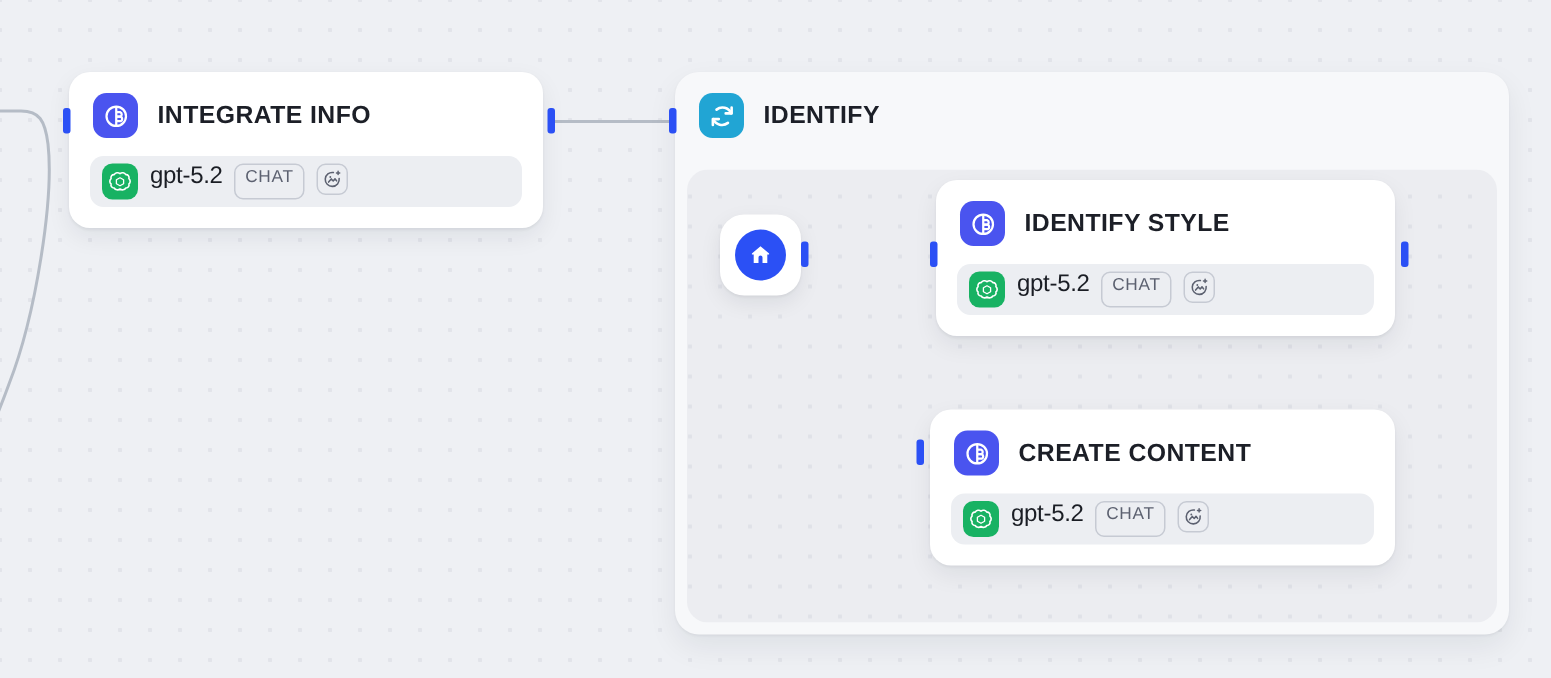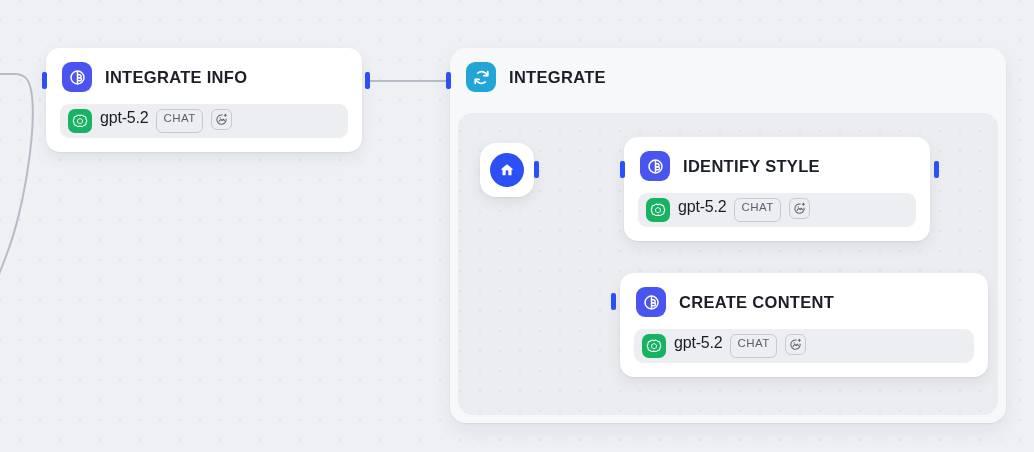--- a/index.html
+++ b/index.html
@@ -130,22 +130,22 @@
     border-radius: 6px;
     border: 1px solid #c6cad3;
     display: flex;
     align-items: center;
     justify-content: center;
     flex: 0 0 auto;
   }
 
   
   #node-integrate { left: 46px;  top: 48px;  width: 316px; }
-  #node-identify  { left: 624px; top: 137px; width: 306px; }
-  #node-create    { left: 620px; top: 273px; width: 368px; }
+  #node-identify  { left: 624px; top: 120px; width: 306px; }
+  #node-create    { left: 620px; top: 273px; width: 310px; }
 
   
   #node-iteration {
     position: absolute;
     left: 450px;
     top: 48px;
     width: 556px;
     height: 375px;
     background: #f7f8fa;
     border-radius: 16px;
@@ -211,21 +211,21 @@
   <div id="node-iteration">
     <div class="node-head">
       <div class="node-icon icon-iter">
         <svg width="19" height="19" viewBox="0 0 24 24" fill="none" stroke="#ffffff" stroke-width="2.2" stroke-linecap="round" stroke-linejoin="round">
           <path d="M19.5 9.5 A 8 8 0 0 0 7.2 6.4"></path>
           <polyline points="19.9,4.6 19.9,9.6 14.9,9.6"></polyline>
           <path d="M4.5 14.5 A 8 8 0 0 0 16.8 17.6"></path>
           <polyline points="4.1,19.4 4.1,14.4 9.1,14.4"></polyline>
         </svg>
       </div>
-      <div class="node-title">INTEGRATE</div>
+      <div class="node-title">IDENTIFY</div>
     </div>
     <div id="iteration-inner"></div>
   </div>
 
   <div id="node-start">
     <div class="start-circle">
       <svg width="16" height="16" viewBox="0 0 24 24" fill="#ffffff">
         <path d="M12 3.2 L3.4 10.4 L3.4 11.6 L5.2 11.6 L5.2 20 L10 20 L10 14.4 C10 13.3 10.9 12.5 12 12.5 C13.1 12.5 14 13.3 14 14.4 L14 20 L18.8 20 L18.8 11.6 L20.6 11.6 L20.6 10.4 Z"></path>
       </svg>
     </div>

